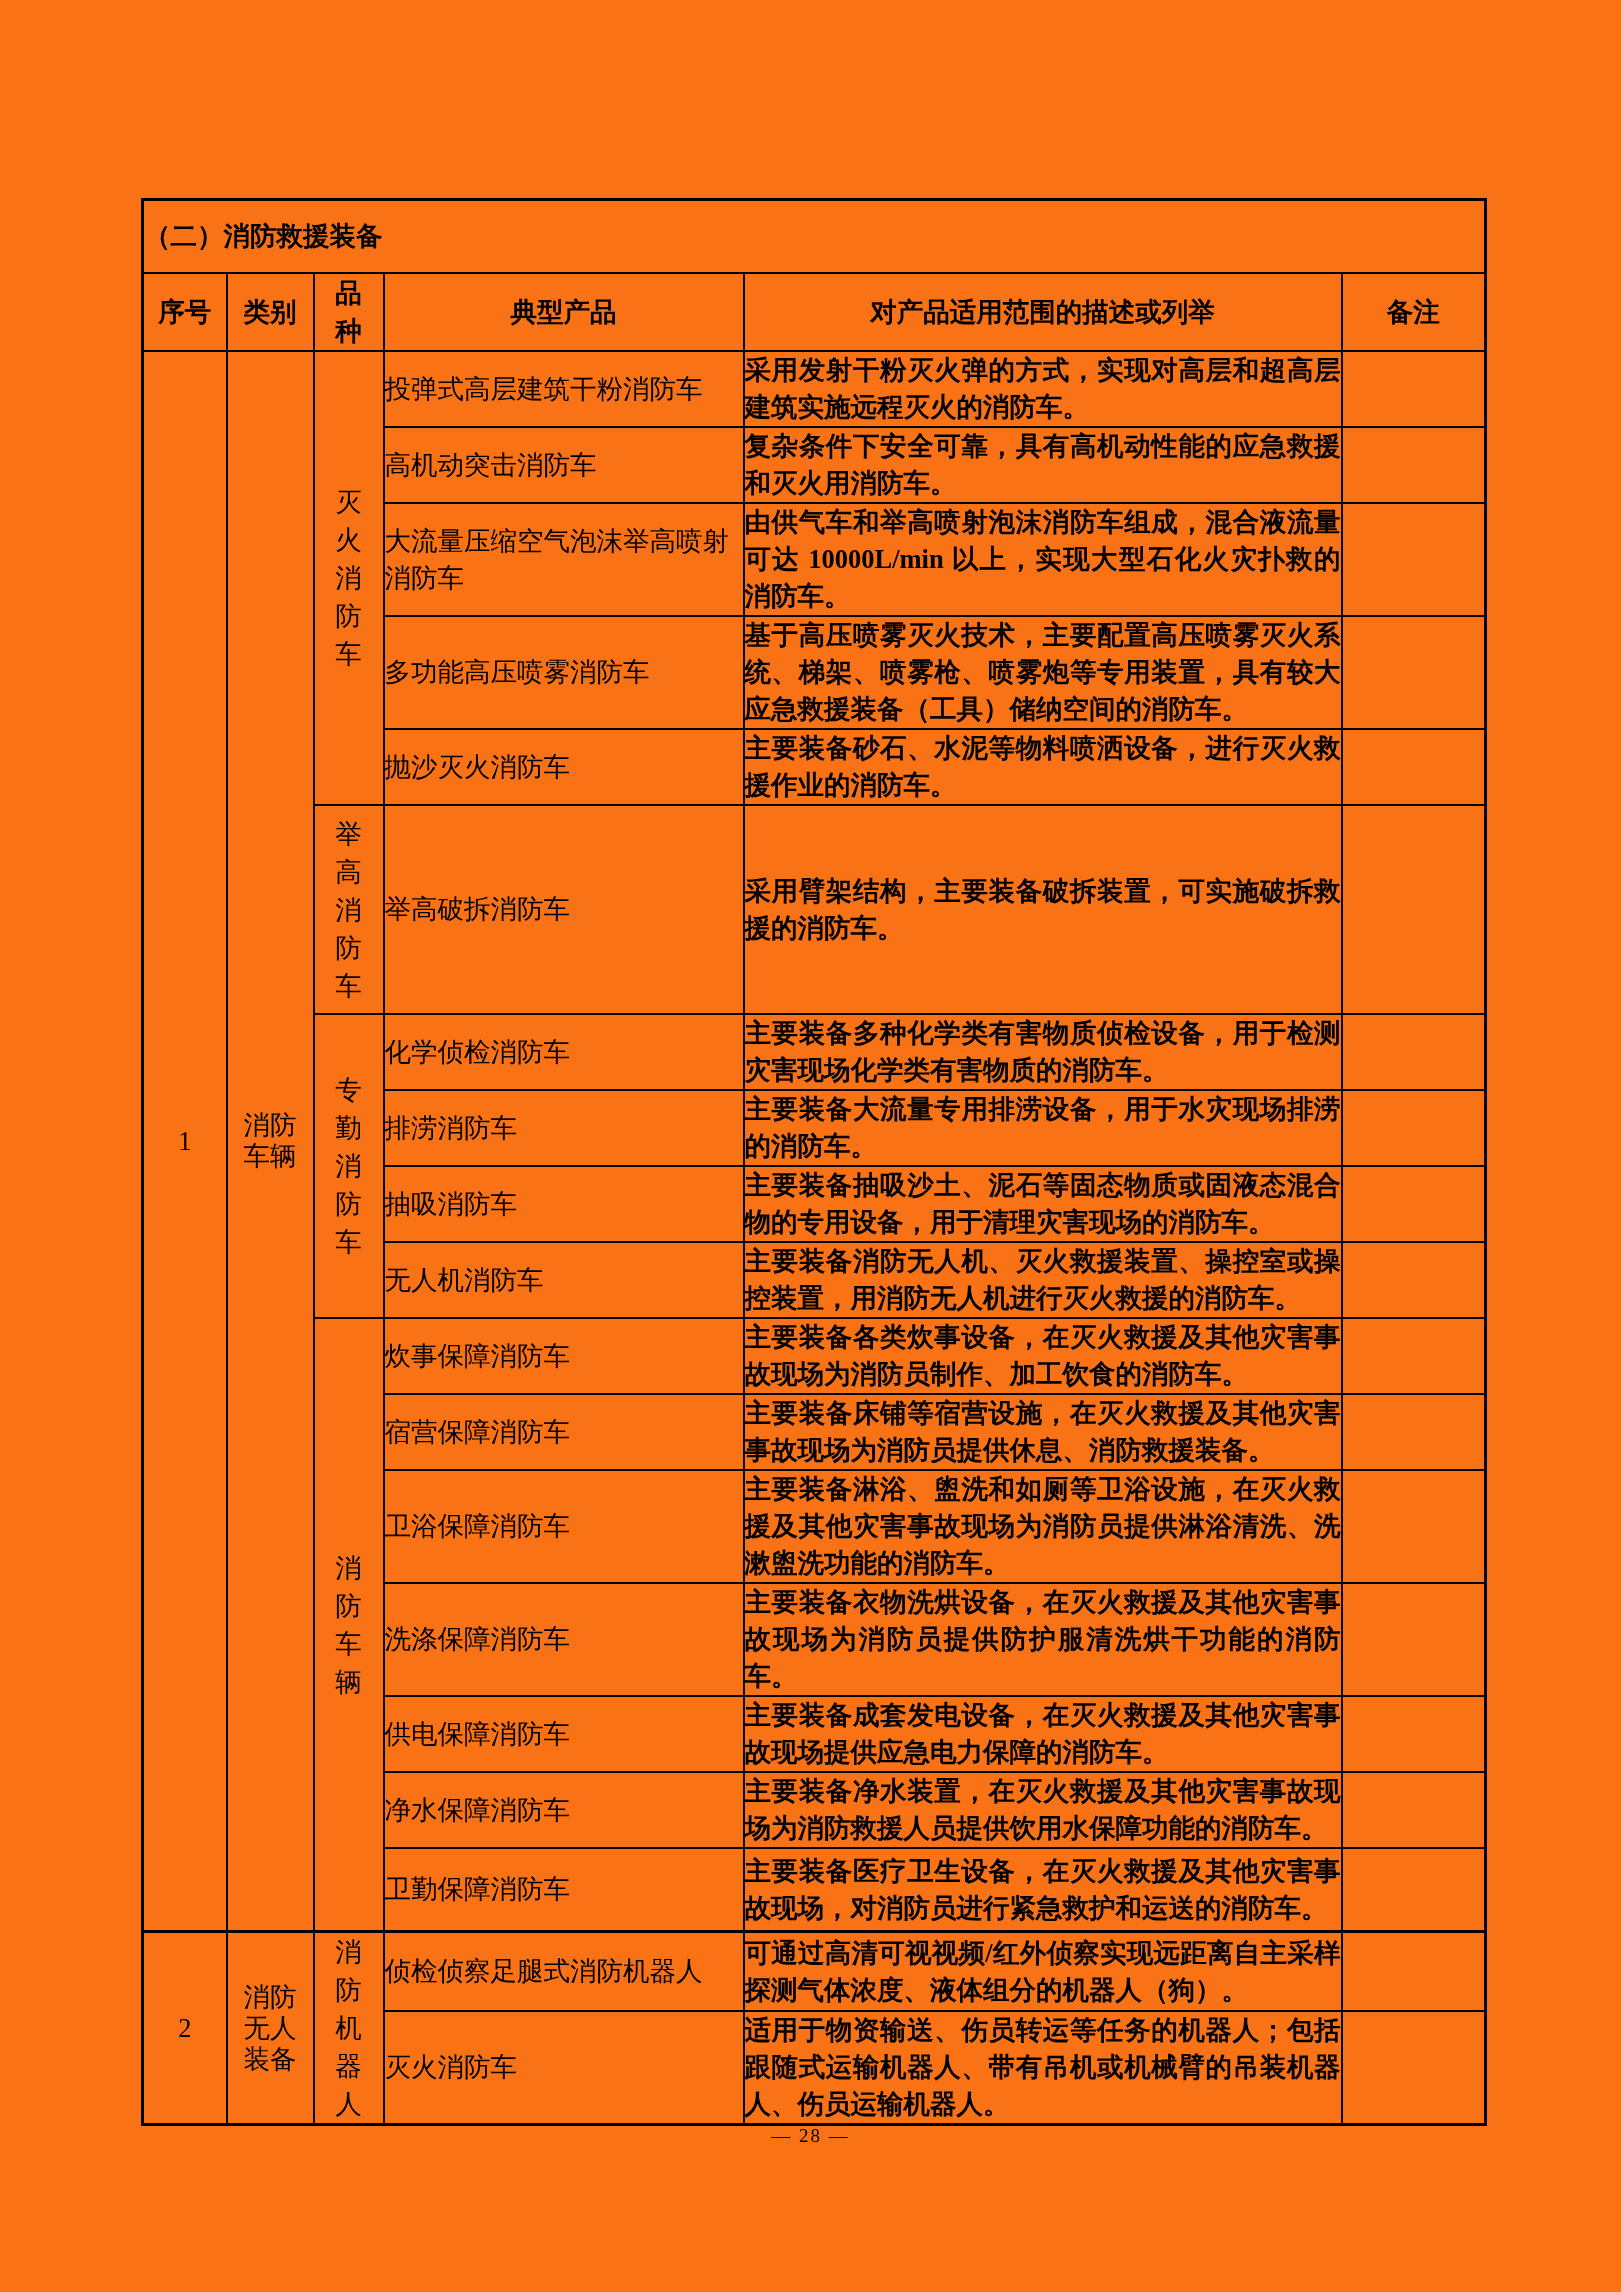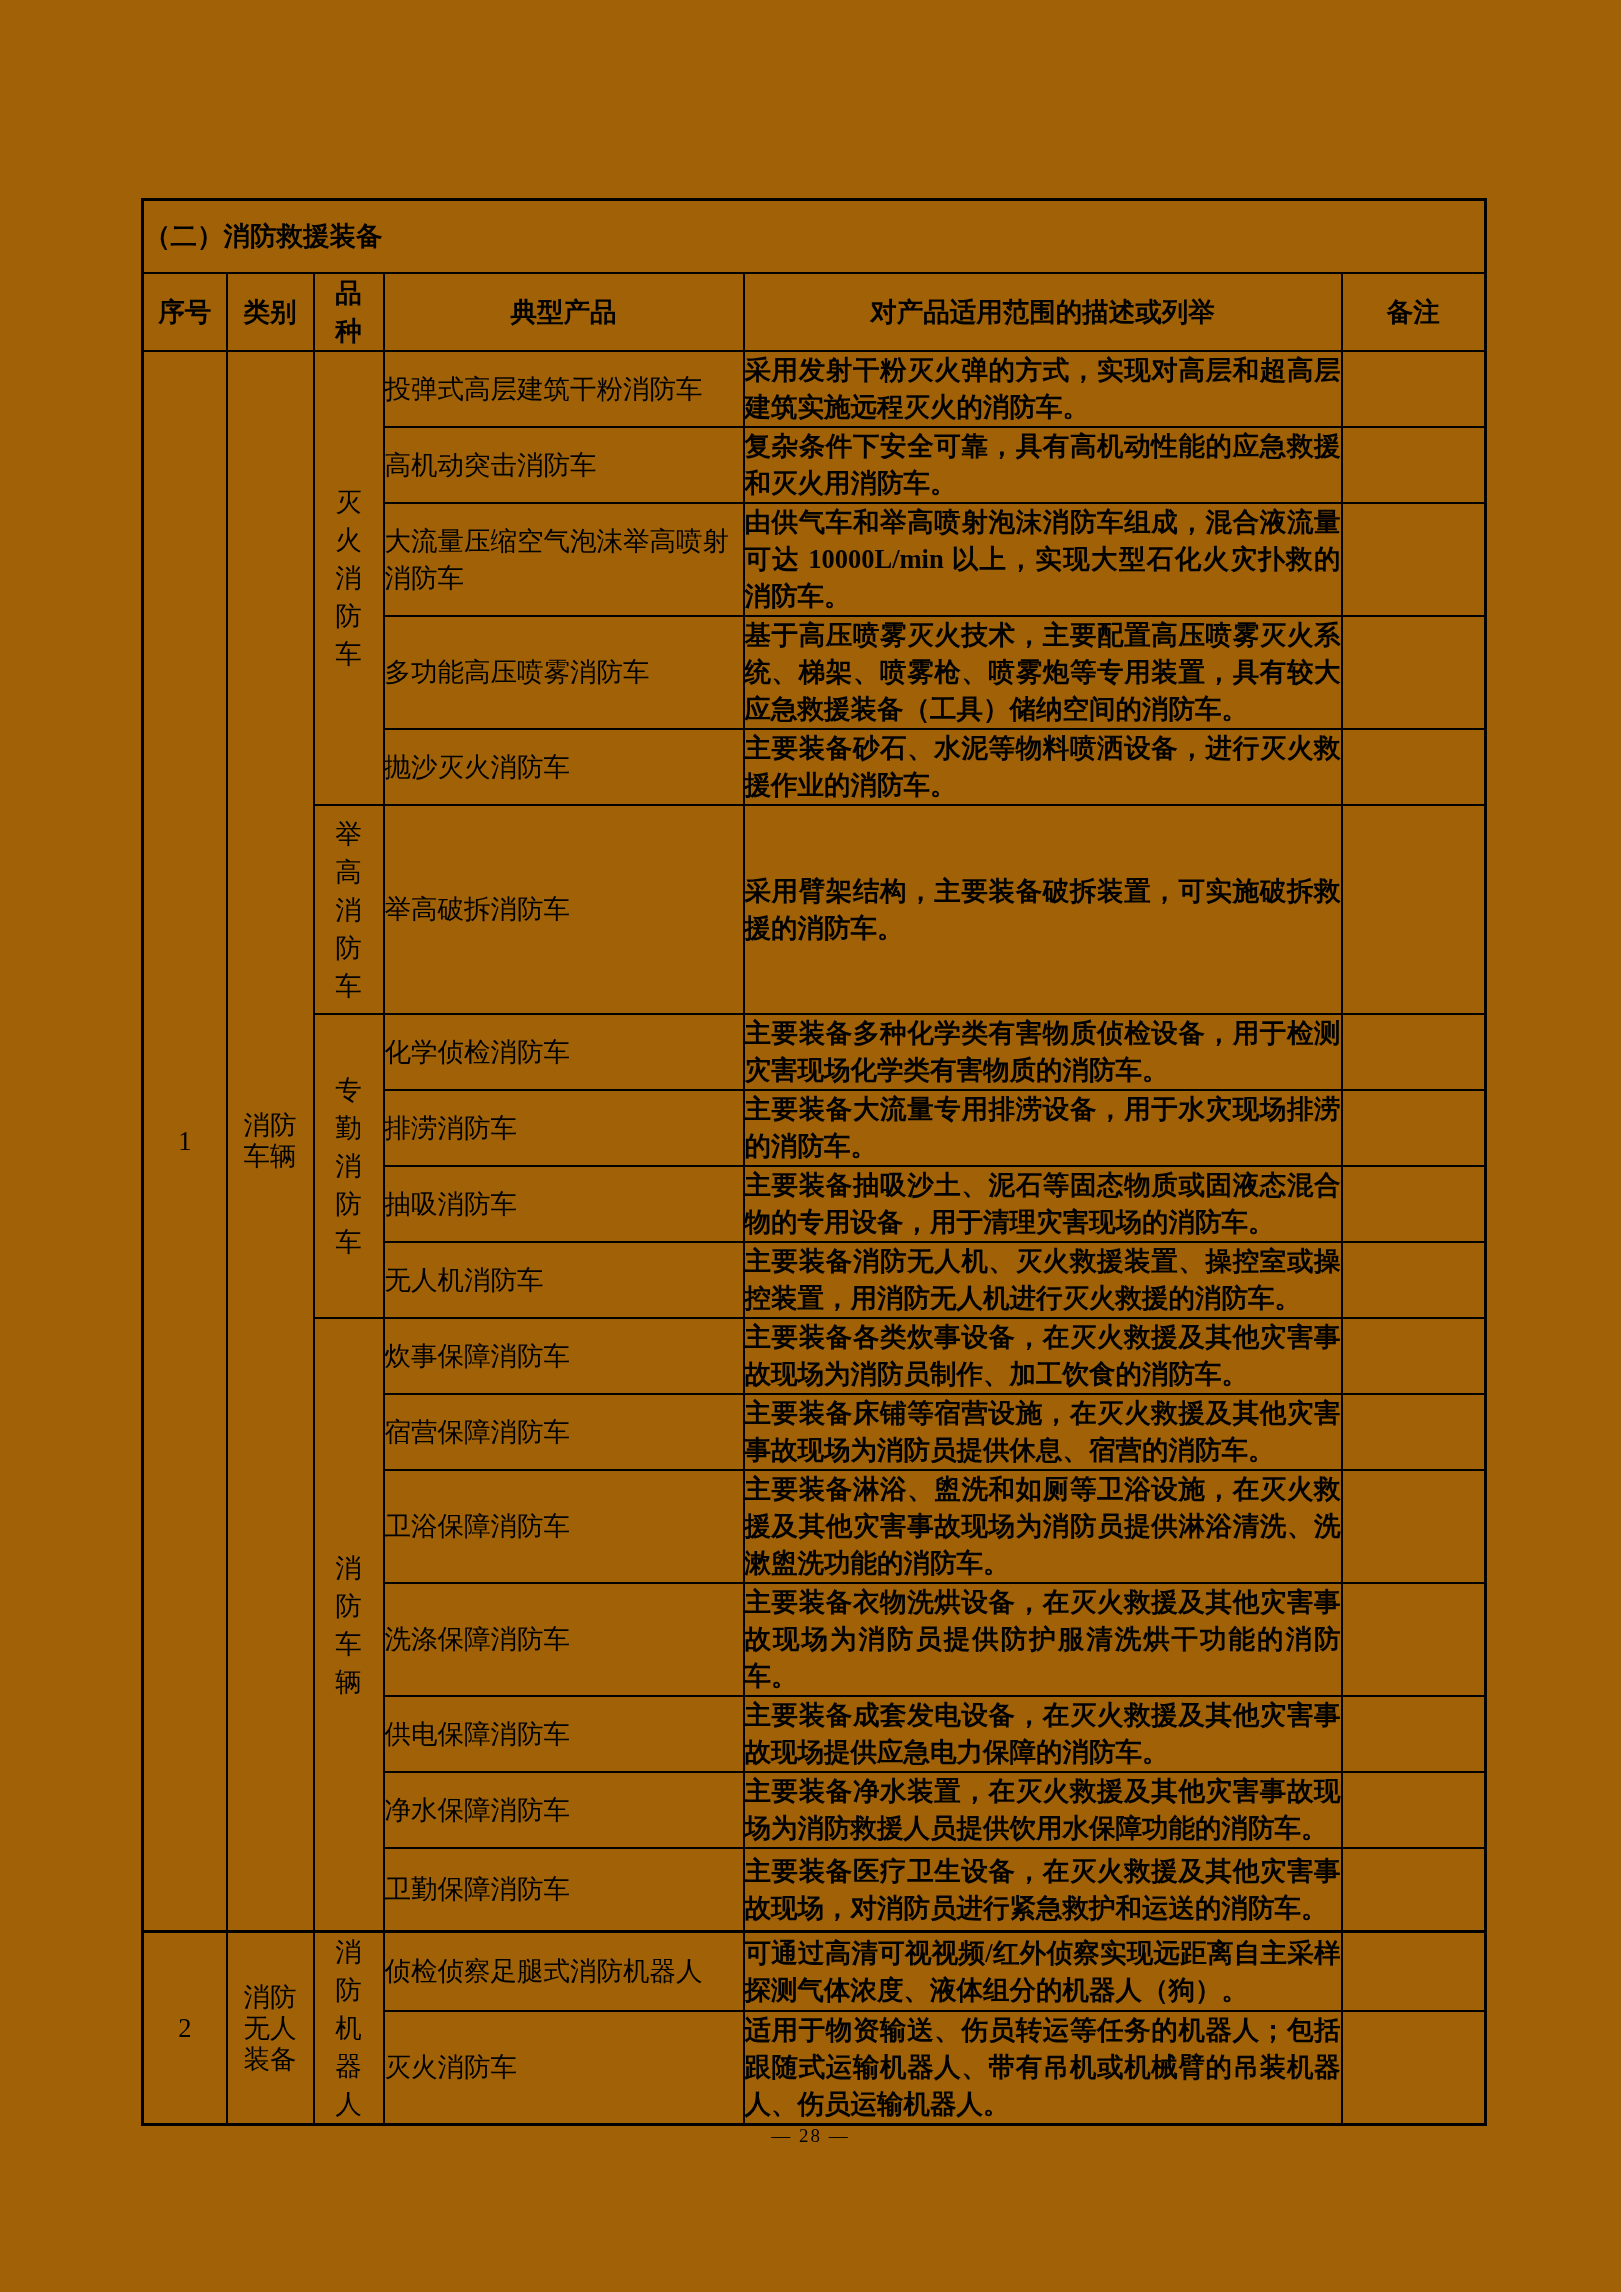--- a/index.html
+++ b/index.html
@@ -1,20 +1,20 @@
 <!DOCTYPE html>
 <html lang="zh"><head>
 <meta charset="utf-8">
 <style>
   html,body{margin:0;padding:0;background:#ffffff;}
   .page{
     position:relative;
     width:1621px;
     height:2293px;
-    background:#a16207;
+    background:#f97316;
     overflow:hidden;
     font-family:"Liberation Serif","DejaVu Serif",serif;
     color:#000;
   }
   table.doc{
     position:absolute;
     left:141px;
     top:198px;
     width:1343px;
     border-collapse:collapse;
@@ -188,21 +188,21 @@
     <tr>
       <td class="h2" rowspan="7">
             <span class="vstack">消防车辆</span>
           </td>
       <td class="product">炊事保障消防车</td>
       <td class="desc">主要装备各类炊事设备，在灭火救援及其他灾害事故现场为消防员制作、加工饮食的消防车。</td>
       <td></td>
     </tr>
     <tr>
       <td class="product h2">宿营保障消防车</td>
-      <td class="desc">主要装备床铺等宿营设施，在灭火救援及其他灾害事故现场为消防员提供休息、宿营的消防车。</td>
+      <td class="desc">主要装备床铺等宿营设施，在灭火救援及其他灾害事故现场为消防员提供休息、消防救援装备。</td>
       <td></td>
     </tr>
     <tr>
       <td class="product h3">卫浴保障消防车</td>
       <td class="desc">主要装备淋浴、盥洗和如厕等卫浴设施，在灭火救援及其他灾害事故现场为消防员提供淋浴清洗、洗漱盥洗功能的消防车。</td>
       <td></td>
     </tr>
     <tr>
       <td class="product h2">洗涤保障消防车</td>
       <td class="desc">主要装备衣物洗烘设备，在灭火救援及其他灾害事故现场为消防员提供防护服清洗烘干功能的消防车。</td>

